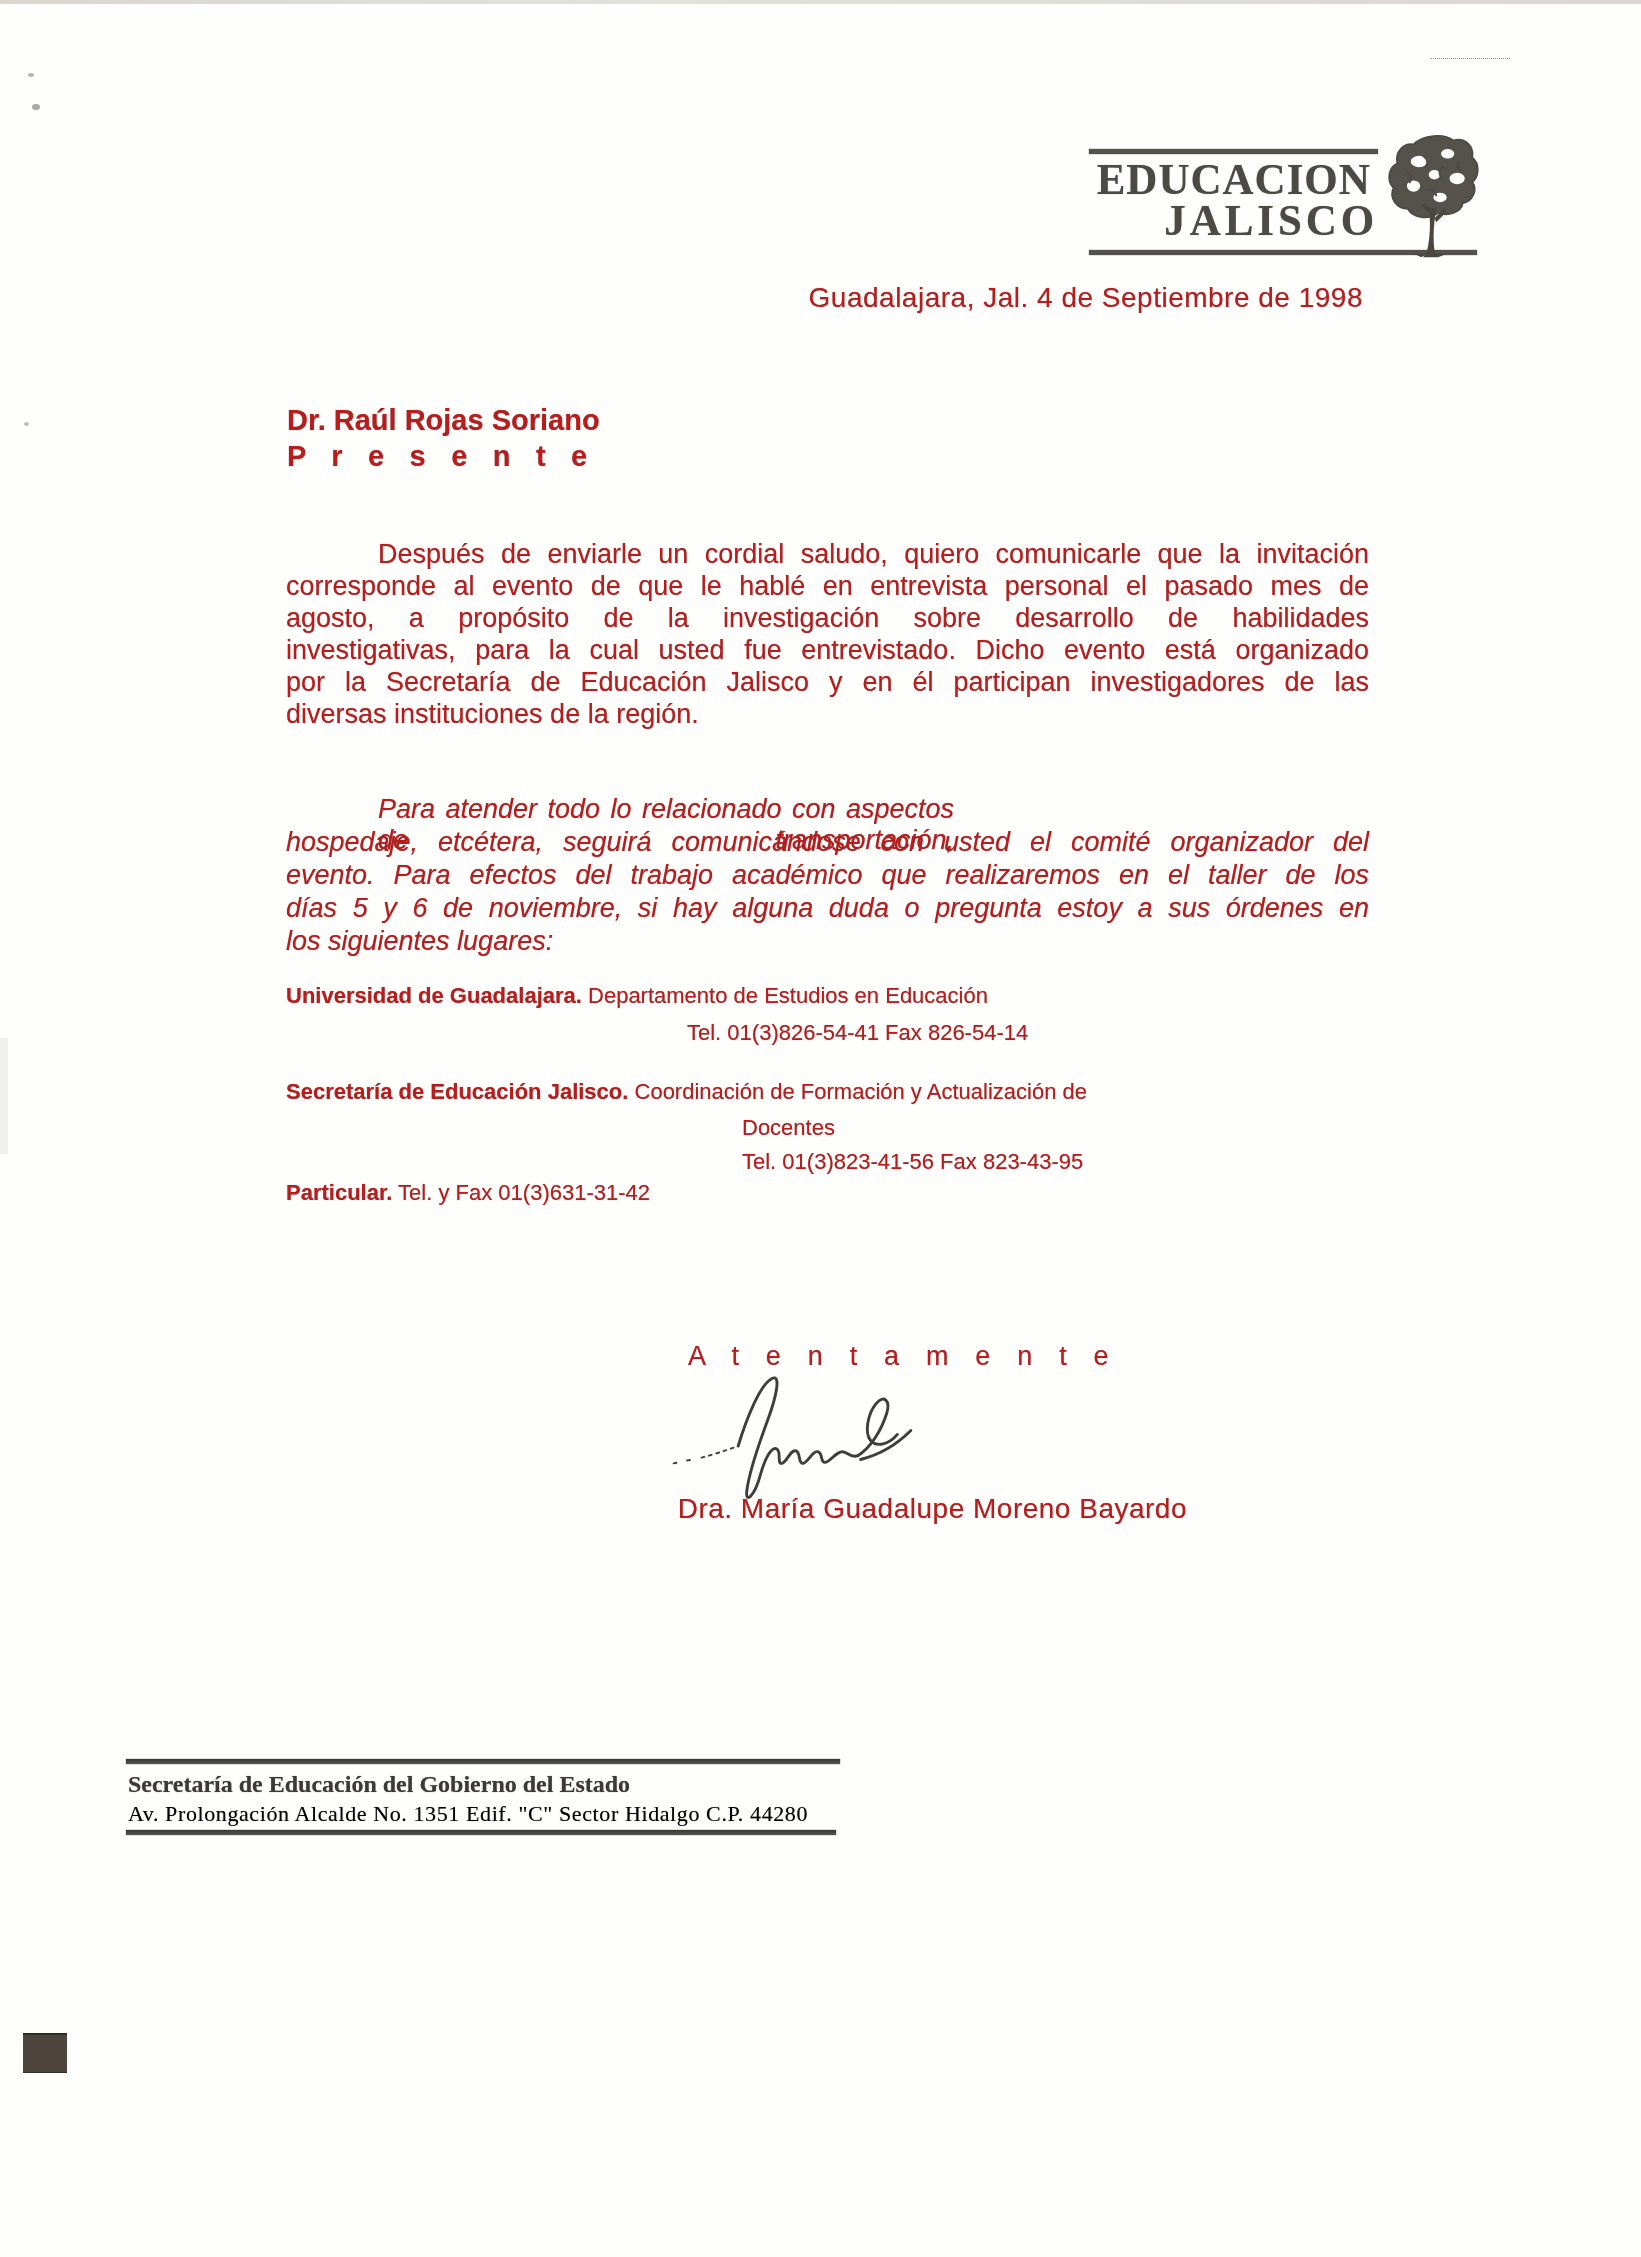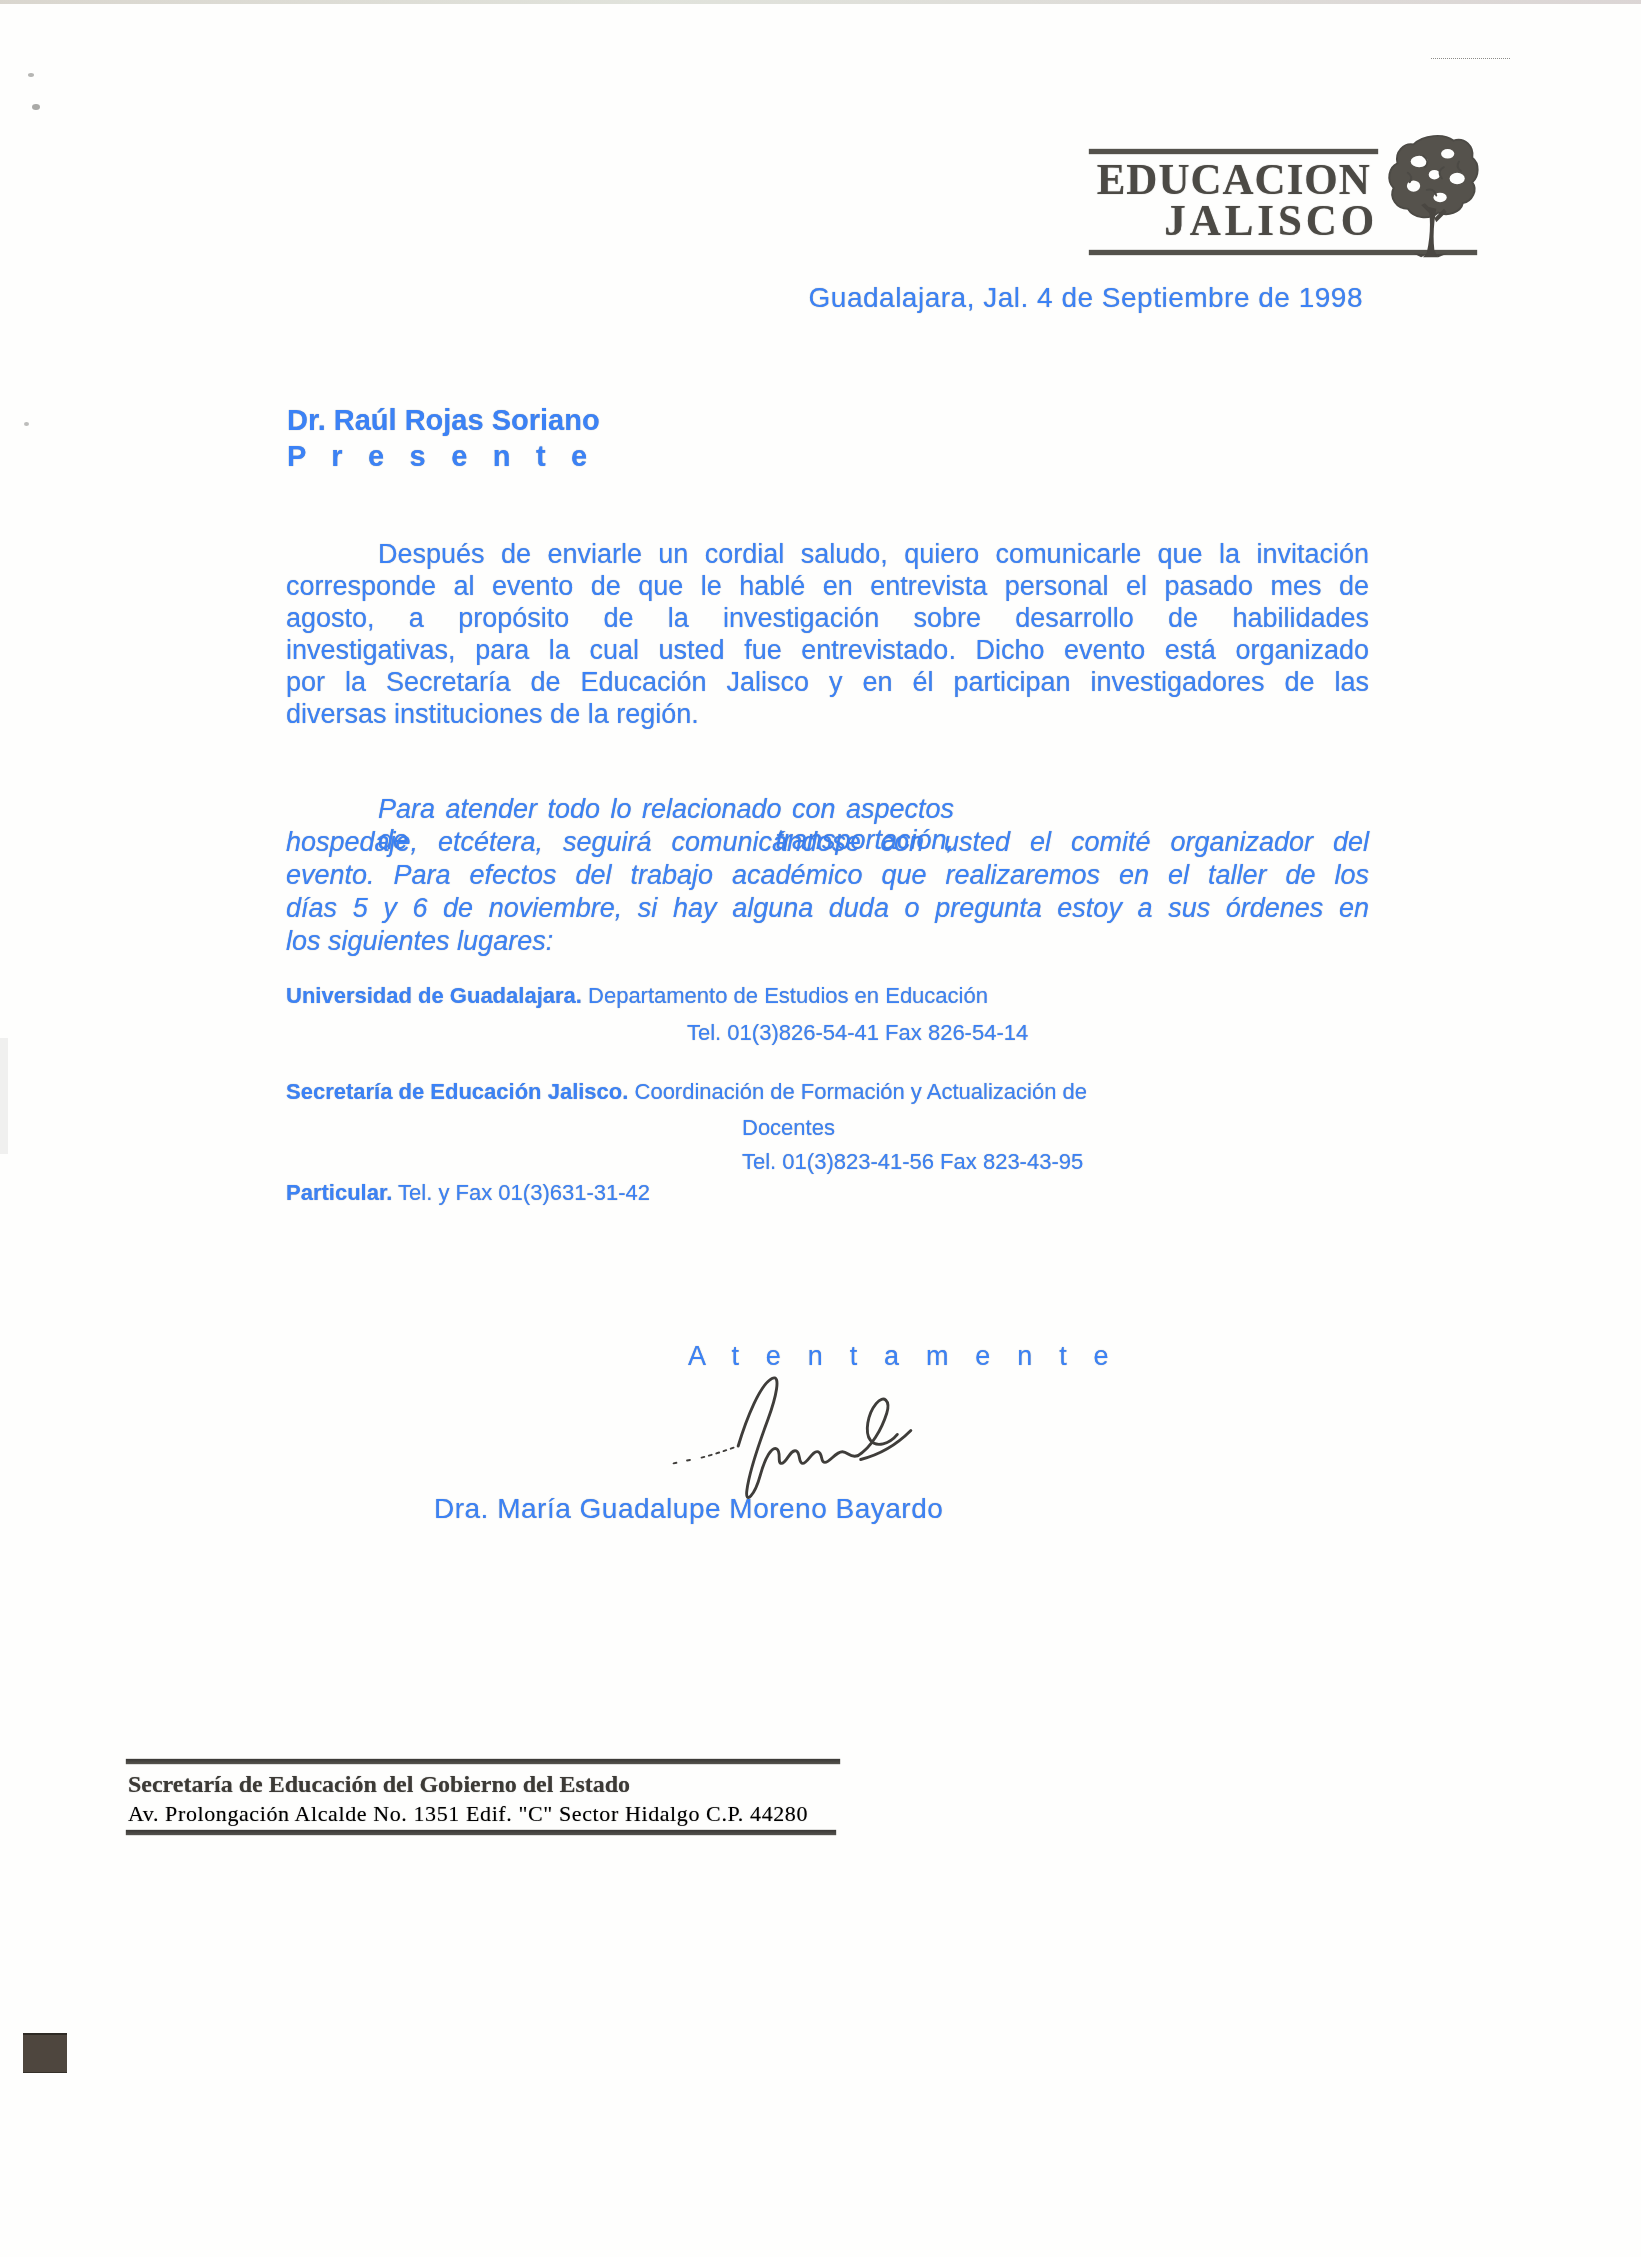--- a/index.html
+++ b/index.html
@@ -6,21 +6,21 @@
   .page{
     position:relative;
     width:1641px;height:2257px;
     background:#fefefd;
     margin:0 auto;
     overflow:hidden;
     font-family:"Liberation Sans", sans-serif;
     color:#454441;
   }
   .abs{position:absolute;}
-  .ink{color:#3b82f6;text-shadow:0 0 1px rgba(70,68,64,.55);}
+  .ink{color:#b91c1c;text-shadow:0 0 1px rgba(70,68,64,.55);}
 
   
   .logo-box{left:1089px;top:133px;width:391px;height:130px;}
   .logo-rule-top{position:absolute;left:0;top:16.4px;width:289px;height:4.8px;background:#54524c;box-shadow:0 0 1px #54524c;}
   .logo-rule-bottom{position:absolute;left:0;top:117px;width:388px;height:4.8px;background:#54524c;box-shadow:0 0 1px #54524c;}
   .logo-line1{position:absolute;left:7.7px;top:21px;width:281px;font-family:"Liberation Serif",serif;font-weight:700;font-size:43px;letter-spacing:1px;color:#4c4a45;text-shadow:0 0 1px rgba(70,68,64,.6);transform:scaleY(1.04);white-space:nowrap;}
   .logo-line2{position:absolute;left:0px;top:62px;width:289px;text-align:right;font-family:"Liberation Serif",serif;font-weight:700;font-size:43px;letter-spacing:3.9px;color:#4c4a45;text-shadow:0 0 1px rgba(70,68,64,.6);transform:scaleY(1.04);white-space:nowrap;}
   .tree{position:absolute;left:296px;top:0;width:95px;height:128px;}
 
   
@@ -37,21 +37,21 @@
   .indent{padding-left:92px;}
   .p2 .jline{height:33px;}
 
   
   .cline{font-size:22px;white-space:nowrap;text-align:center;}
   .b{font-weight:700;}
 
   
   .atentamente{left:688px;top:1305px;font-size:27px;letter-spacing:9.7px;margin-top:36px;}
   .sig{left:662px;top:1363px;width:299px;height:140px;}
-  .signer{left:434px;top:1493px;width:753px;text-align:left;font-size:28px;letter-spacing:0.5px;}
+  .signer{left:434px;top:1493px;width:753px;text-align:right;font-size:28px;letter-spacing:0.5px;}
 
   
   .footer{left:126px;top:1759px;width:716px;}
   .f-rule{position:absolute;left:0;width:714px;height:4.8px;background:linear-gradient(#3b3936,#55534e);box-shadow:0 0 1px #44423e;}
   .f-rule1{top:0;}
   .f-rule2{top:71px;width:710px;}
   .f-line1{position:absolute;left:1.9px;top:11.6px;font-family:"Liberation Serif",serif;font-weight:700;font-size:24px;color:#3c3a36;text-shadow:0 0 1px rgba(60,58,54,.6);white-space:nowrap;}
   .f-line2{position:absolute;left:1.9px;top:42px;font-family:"Liberation Serif",serif;font-size:22px;letter-spacing:0.6px;color:#000000;text-shadow:0 0 1px rgba(60,58,54,.55);white-space:nowrap;}
 
   

